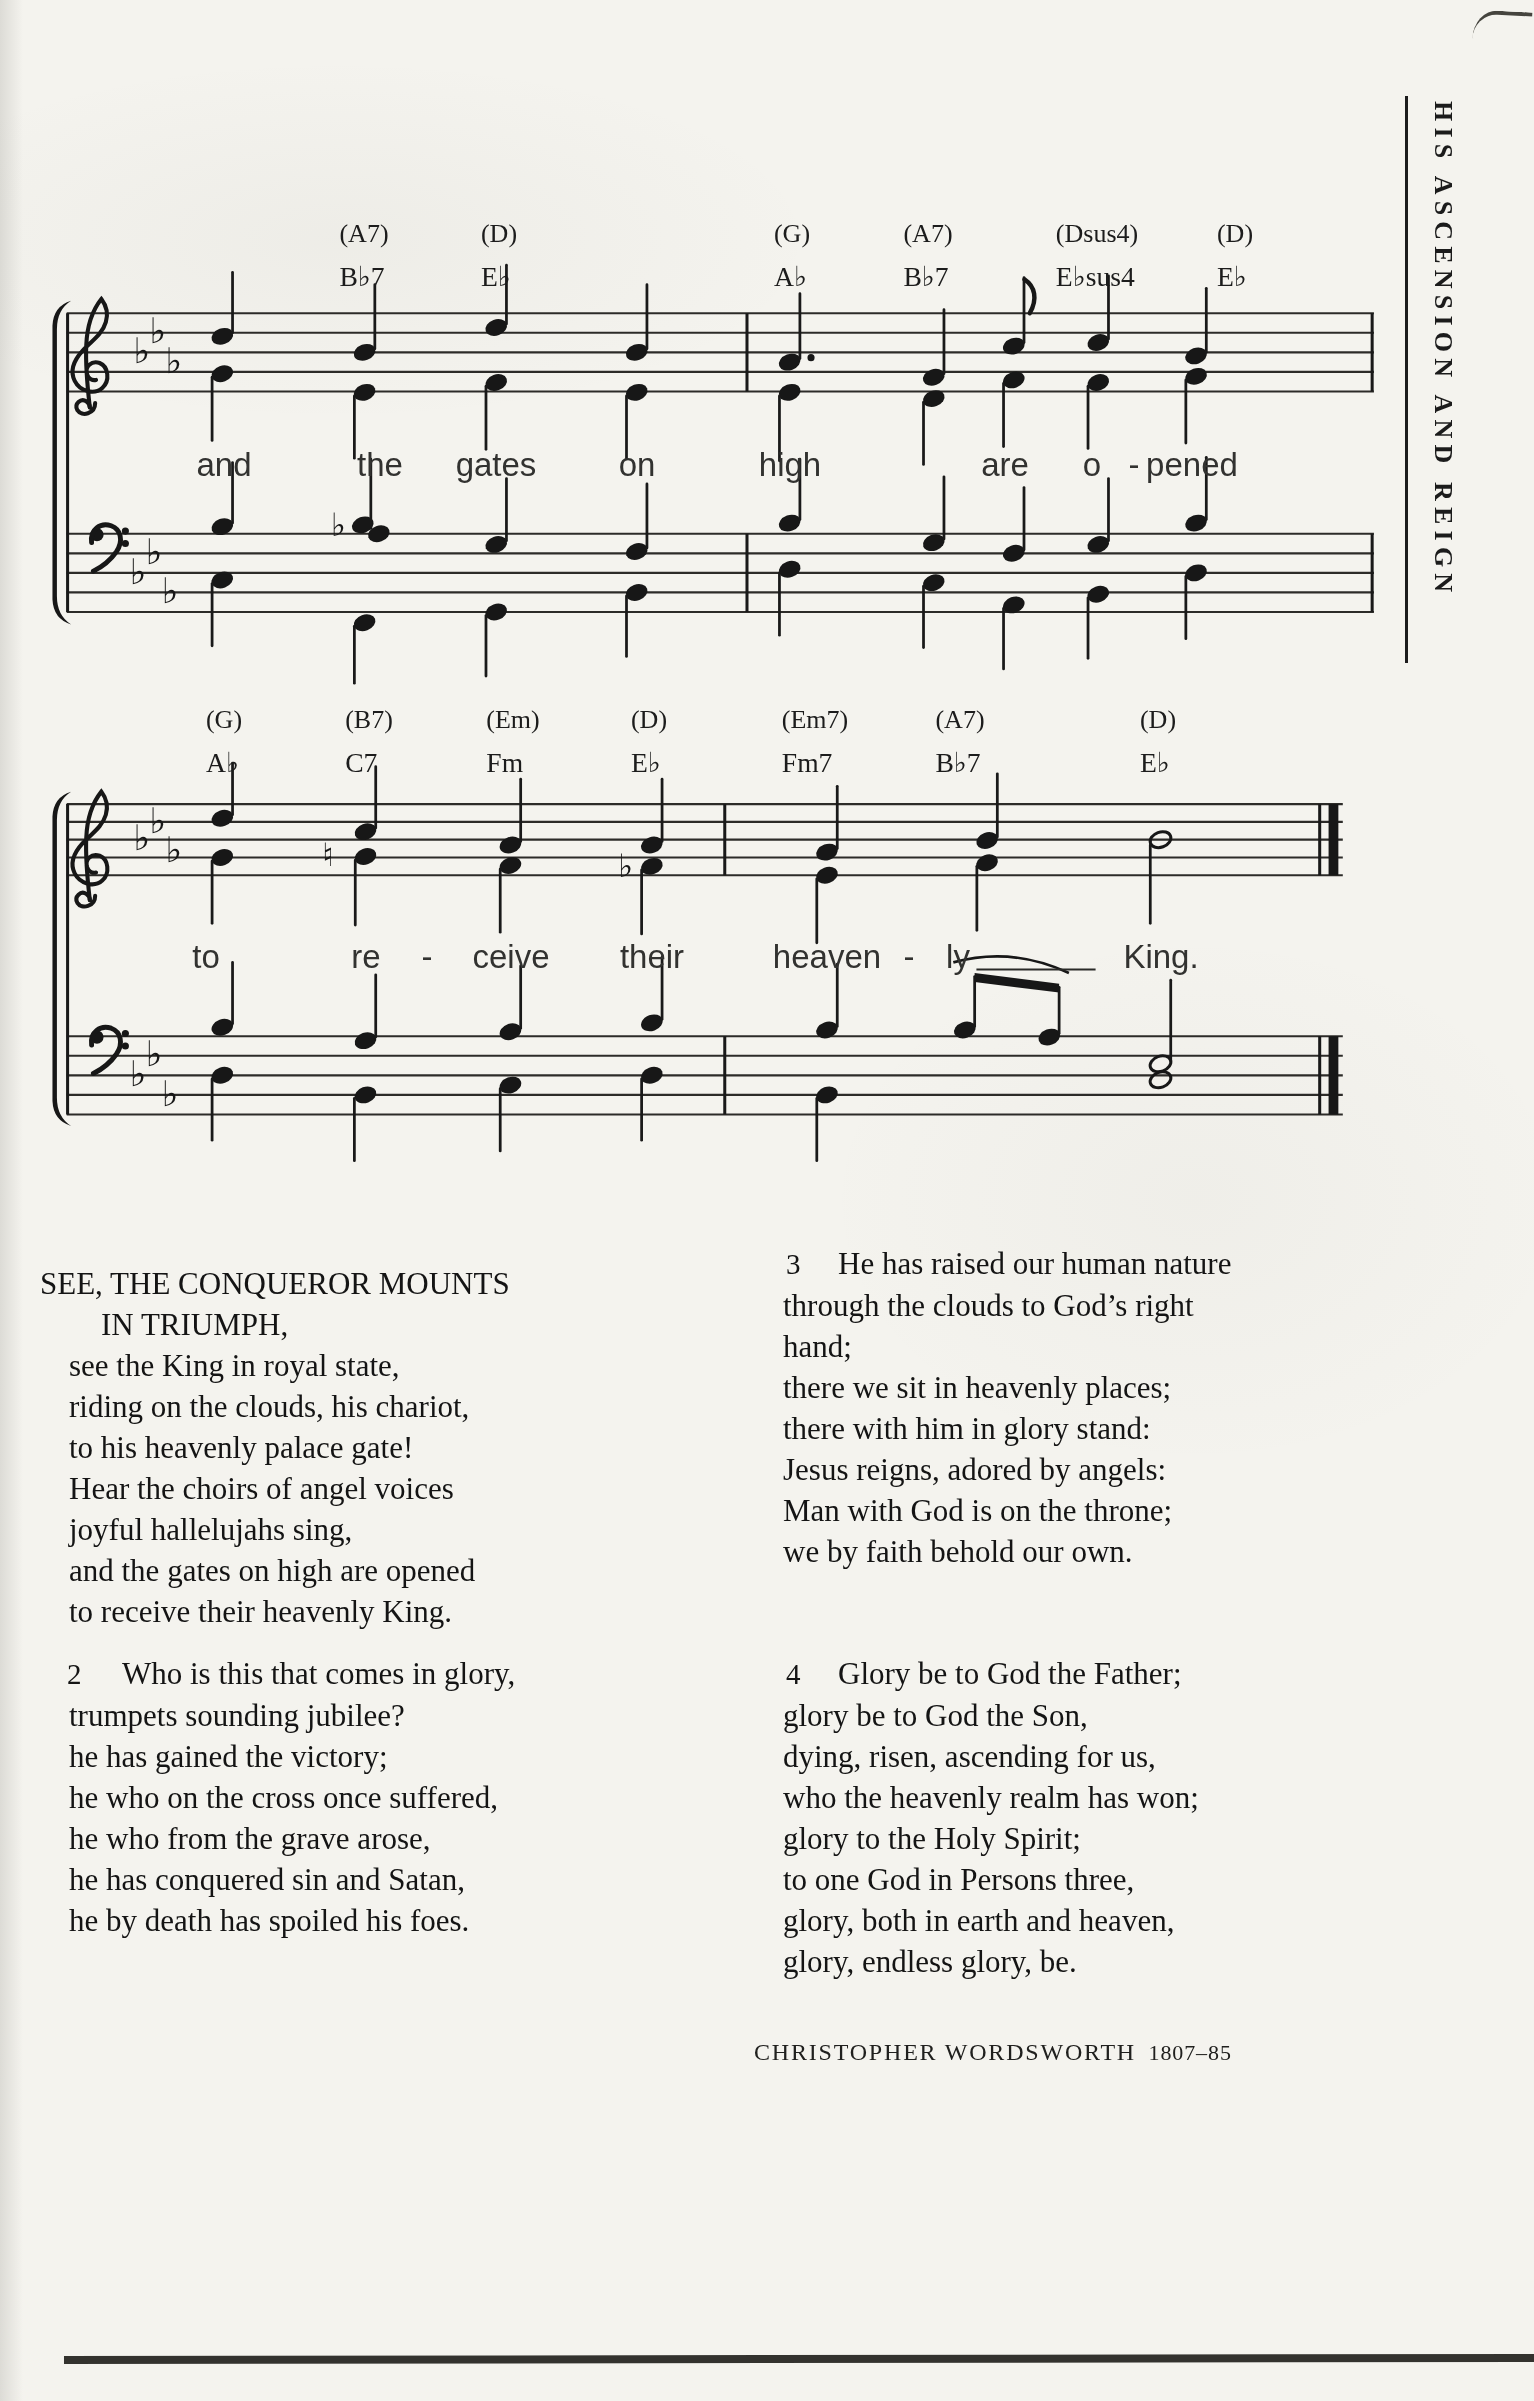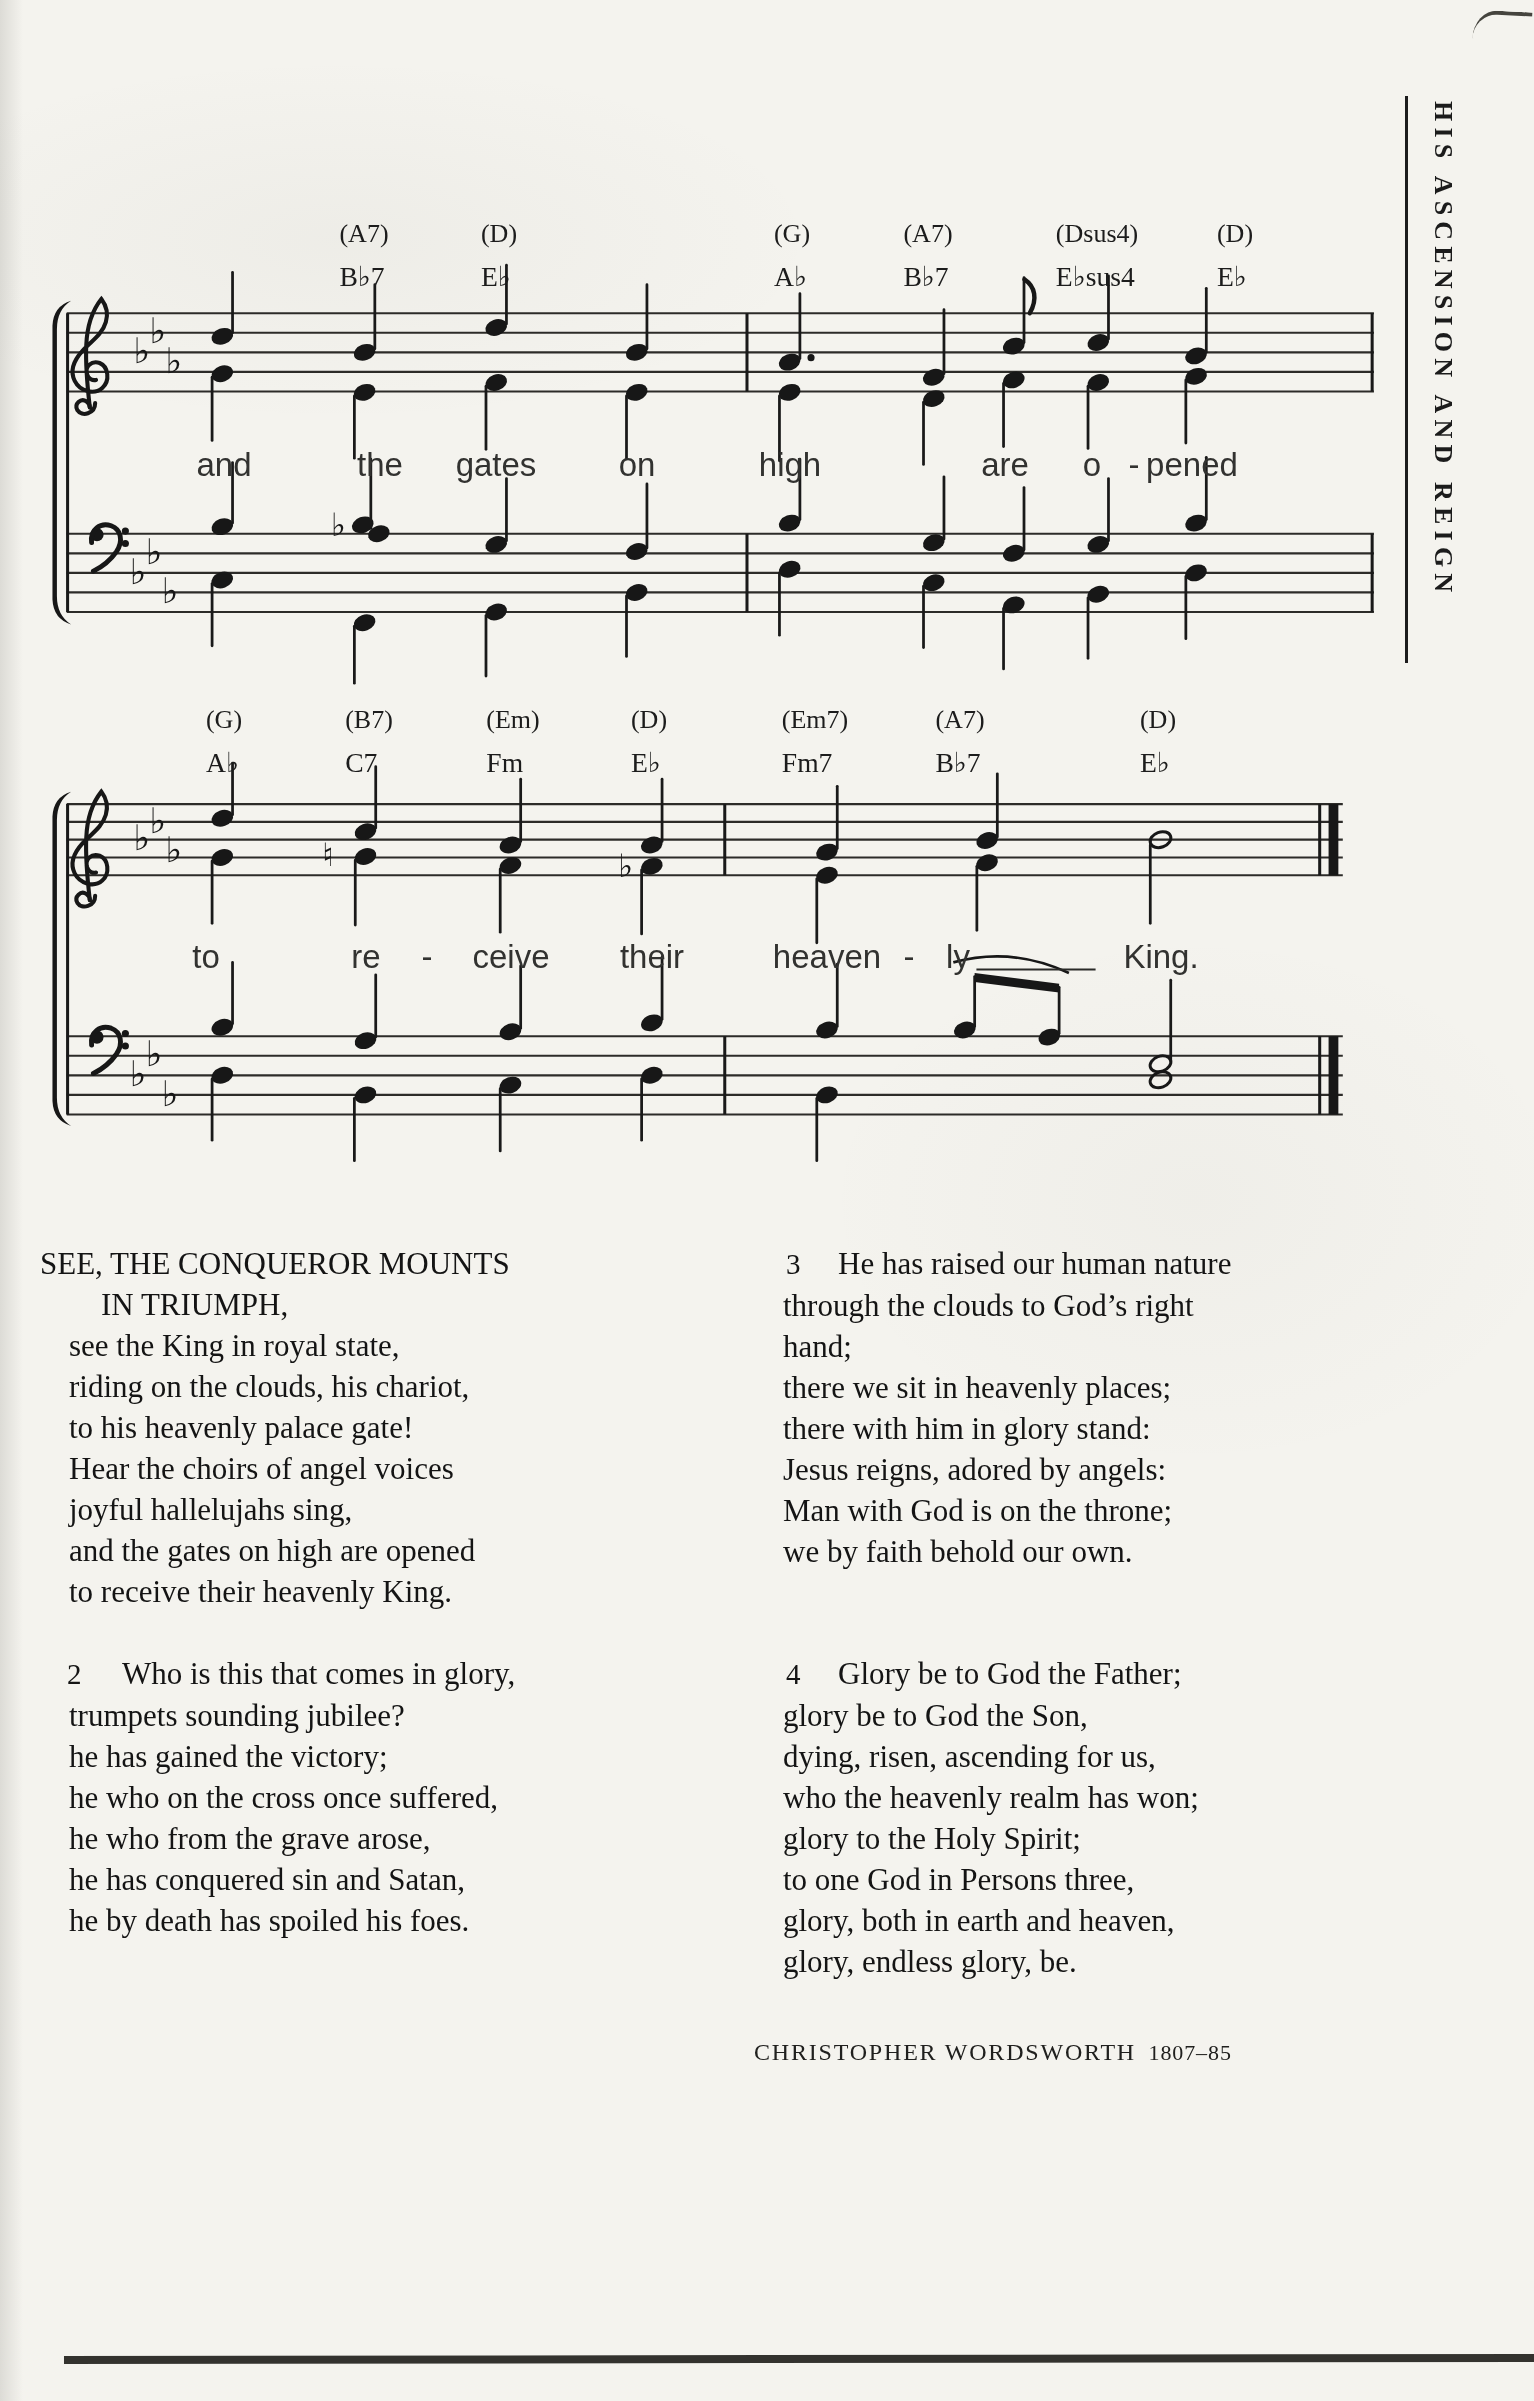--- a/index.html
+++ b/index.html
@@ -38,21 +38,21 @@
   .sys1-chord{top:213px;}
   .sys2-chord{top:699px;}
 
   .lyr{position:absolute;transform:translateX(-50%);font-family:"Liberation Sans",sans-serif;
     font-size:33px;color:#323230;white-space:nowrap;}
   .lyr-1{top:446px;}
   .lyr-2{top:938px;}
 
   .verse{position:absolute;width:694px;font-size:31px;line-height:41px;color:#141414;}
   .vline{white-space:nowrap;}
-  .v-title1{margin-left:0;}
+  .v-title1{margin-left:0;margin-top:20px;}
   .v-title2{margin-left:61px;}
   .v-body{margin-left:29px;}
   .v-first .vnum{display:inline-block;margin-left:27px;width:55px;font-size:29px;}
   .col-r .v-first .vnum{margin-left:32px;width:52px;}
   .col-r .v-body{margin-left:29px;}
   .indent2{margin-left:115px;}
 
   .attrib{position:absolute;left:754px;top:2039px;font-size:24px;letter-spacing:1.8px;color:#20201e;white-space:nowrap;}
   .attrib .dates{font-size:22px;letter-spacing:0.9px;margin-left:12.5px;}
 </style>

